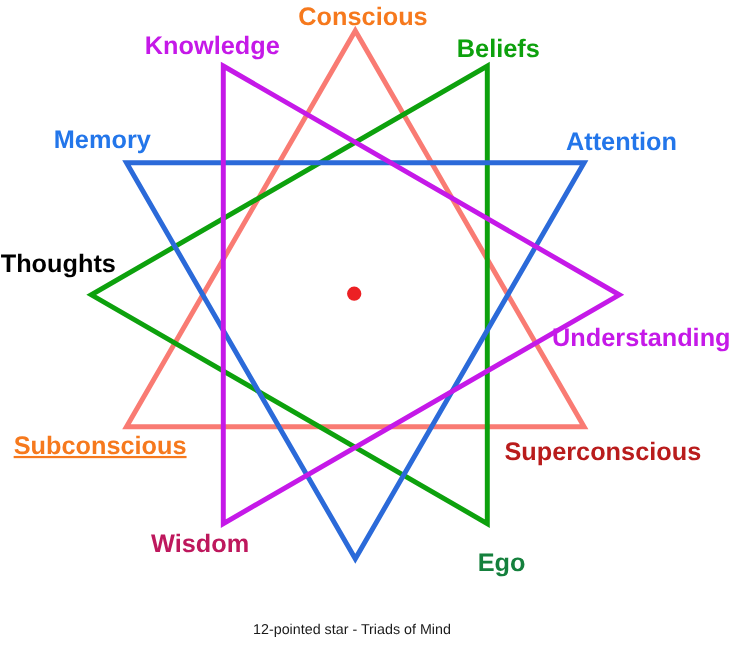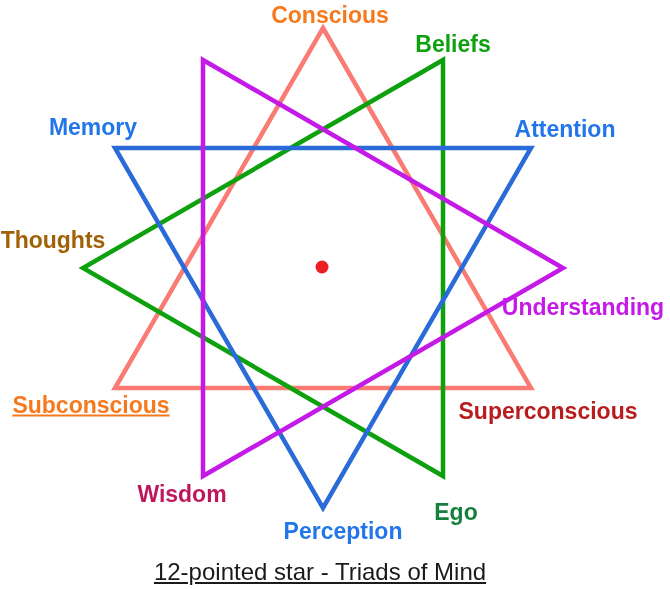--- a/index.html
+++ b/index.html
@@ -27,46 +27,45 @@
     transform: translate(-50%, -50%);
     font-size: 23px;
     font-weight: 700;
     white-space: nowrap;
     line-height: 1;
     letter-spacing: 0px;
   }
   .caption {
     position: absolute;
     transform: translate(-50%, -50%);
-    font-size: 24px;
+    font-size: 13px;
     font-weight: 400;
     color: #1a1a1a;
     white-space: nowrap;
     line-height: 1;
-    text-decoration: underline;
   }
 </style>
 </head>
 <body>
 
 <div class="stage">
   <svg id="star-svg" viewBox="0 0 670 589" xmlns="http://www.w3.org/2000/svg">
       <polygon points="323,28 531,388 115,388" fill="none" stroke="#f97b73" stroke-width="4.5" stroke-linejoin="miter"></polygon>
       <polygon points="443,60 443,476 83,268" fill="none" stroke="#0da10d" stroke-width="4.5" stroke-linejoin="miter"></polygon>
       <polygon points="531,148 115,148 323,508" fill="none" stroke="#2b6ad9" stroke-width="4.5" stroke-linejoin="miter"></polygon>
       <polygon points="203,60 563,268 203,476" fill="none" stroke="#c519e8" stroke-width="4.5" stroke-linejoin="miter"></polygon>
       <circle cx="322" cy="267" r="6.5" fill="#ec2024"></circle>
     </svg>
 
   <div class="vertex-label" style="left: 330px; top: 15px; color: rgb(246, 121, 29);">Conscious</div>
+  <div class="vertex-label" style="left: 193px; top: 42px; color: rgb(197, 25, 232);">Knowledge</div>
   <div class="vertex-label" style="left: 453px; top: 44px; color: rgb(13, 161, 13); text-align: right;">Beliefs</div>
   <div class="vertex-label" style="left: 93px; top: 127px; color: rgb(35, 118, 234);">Memory</div>
   <div class="vertex-label" style="left: 565px; top: 129px; color: rgb(35, 118, 234);">Attention</div>
-  <div class="vertex-label" style="left: 53px; top: 240px; color: #a16207;">Thoughts</div>
+  <div class="vertex-label" style="left: 53px; top: 240px; color: #000000;">Thoughts</div>
   <div class="vertex-label" style="left: 583px; top: 307px; color: rgb(197, 25, 232);">Understanding</div>
   <div class="vertex-label" style="left: 91px; top: 405px; color: rgb(246, 121, 29); text-decoration: underline;">Subconscious</div>
   <div class="vertex-label" style="left: 548px; top: 411px; color: #b91c1c;">Superconscious</div>
   <div class="vertex-label" style="left: 182px; top: 494px; color: #be185d;">Wisdom</div>
   <div class="vertex-label" style="left: 456px; top: 496px; color: #15803d; margin-top: 16px;">Ego</div>
-  <div class="vertex-label" style="left: 343px; top: 531px; color: rgb(35, 118, 234);">Perception</div>
 
   <div class="caption" style="left: 320px; top: 572px; color: rgb(26, 26, 26);">12-pointed star - Triads of Mind</div>
 </div>
 
 </body></html>

